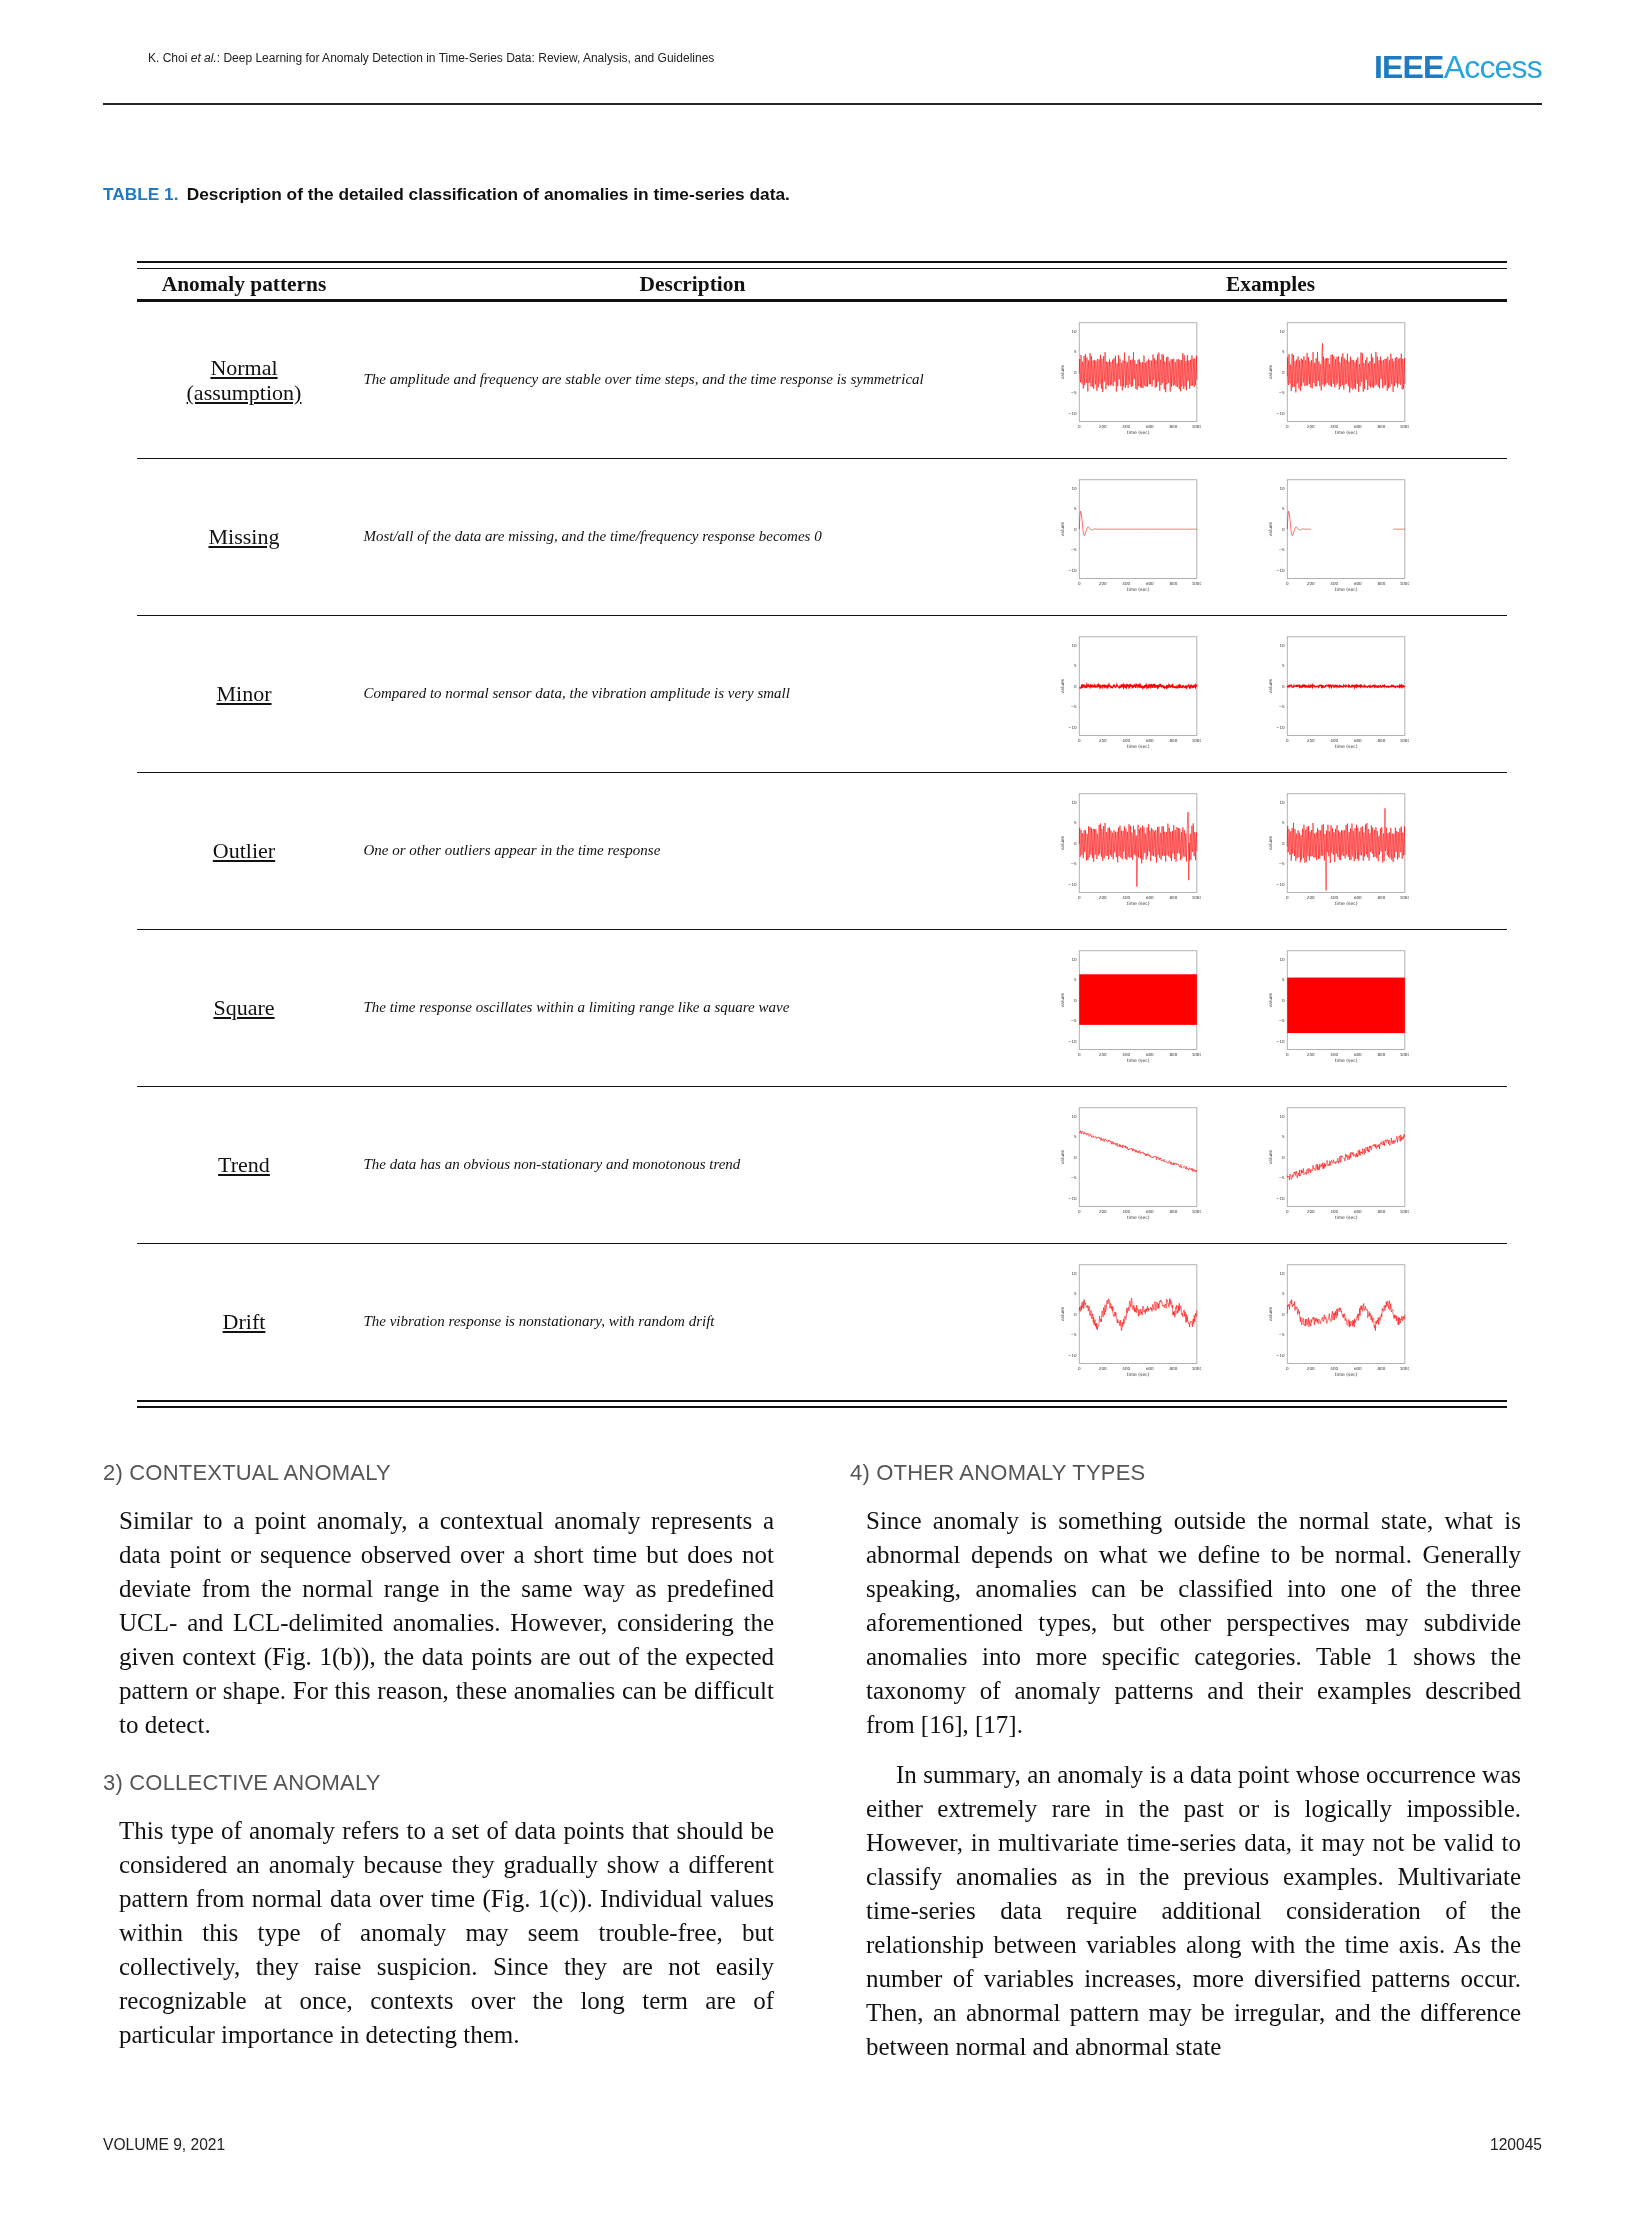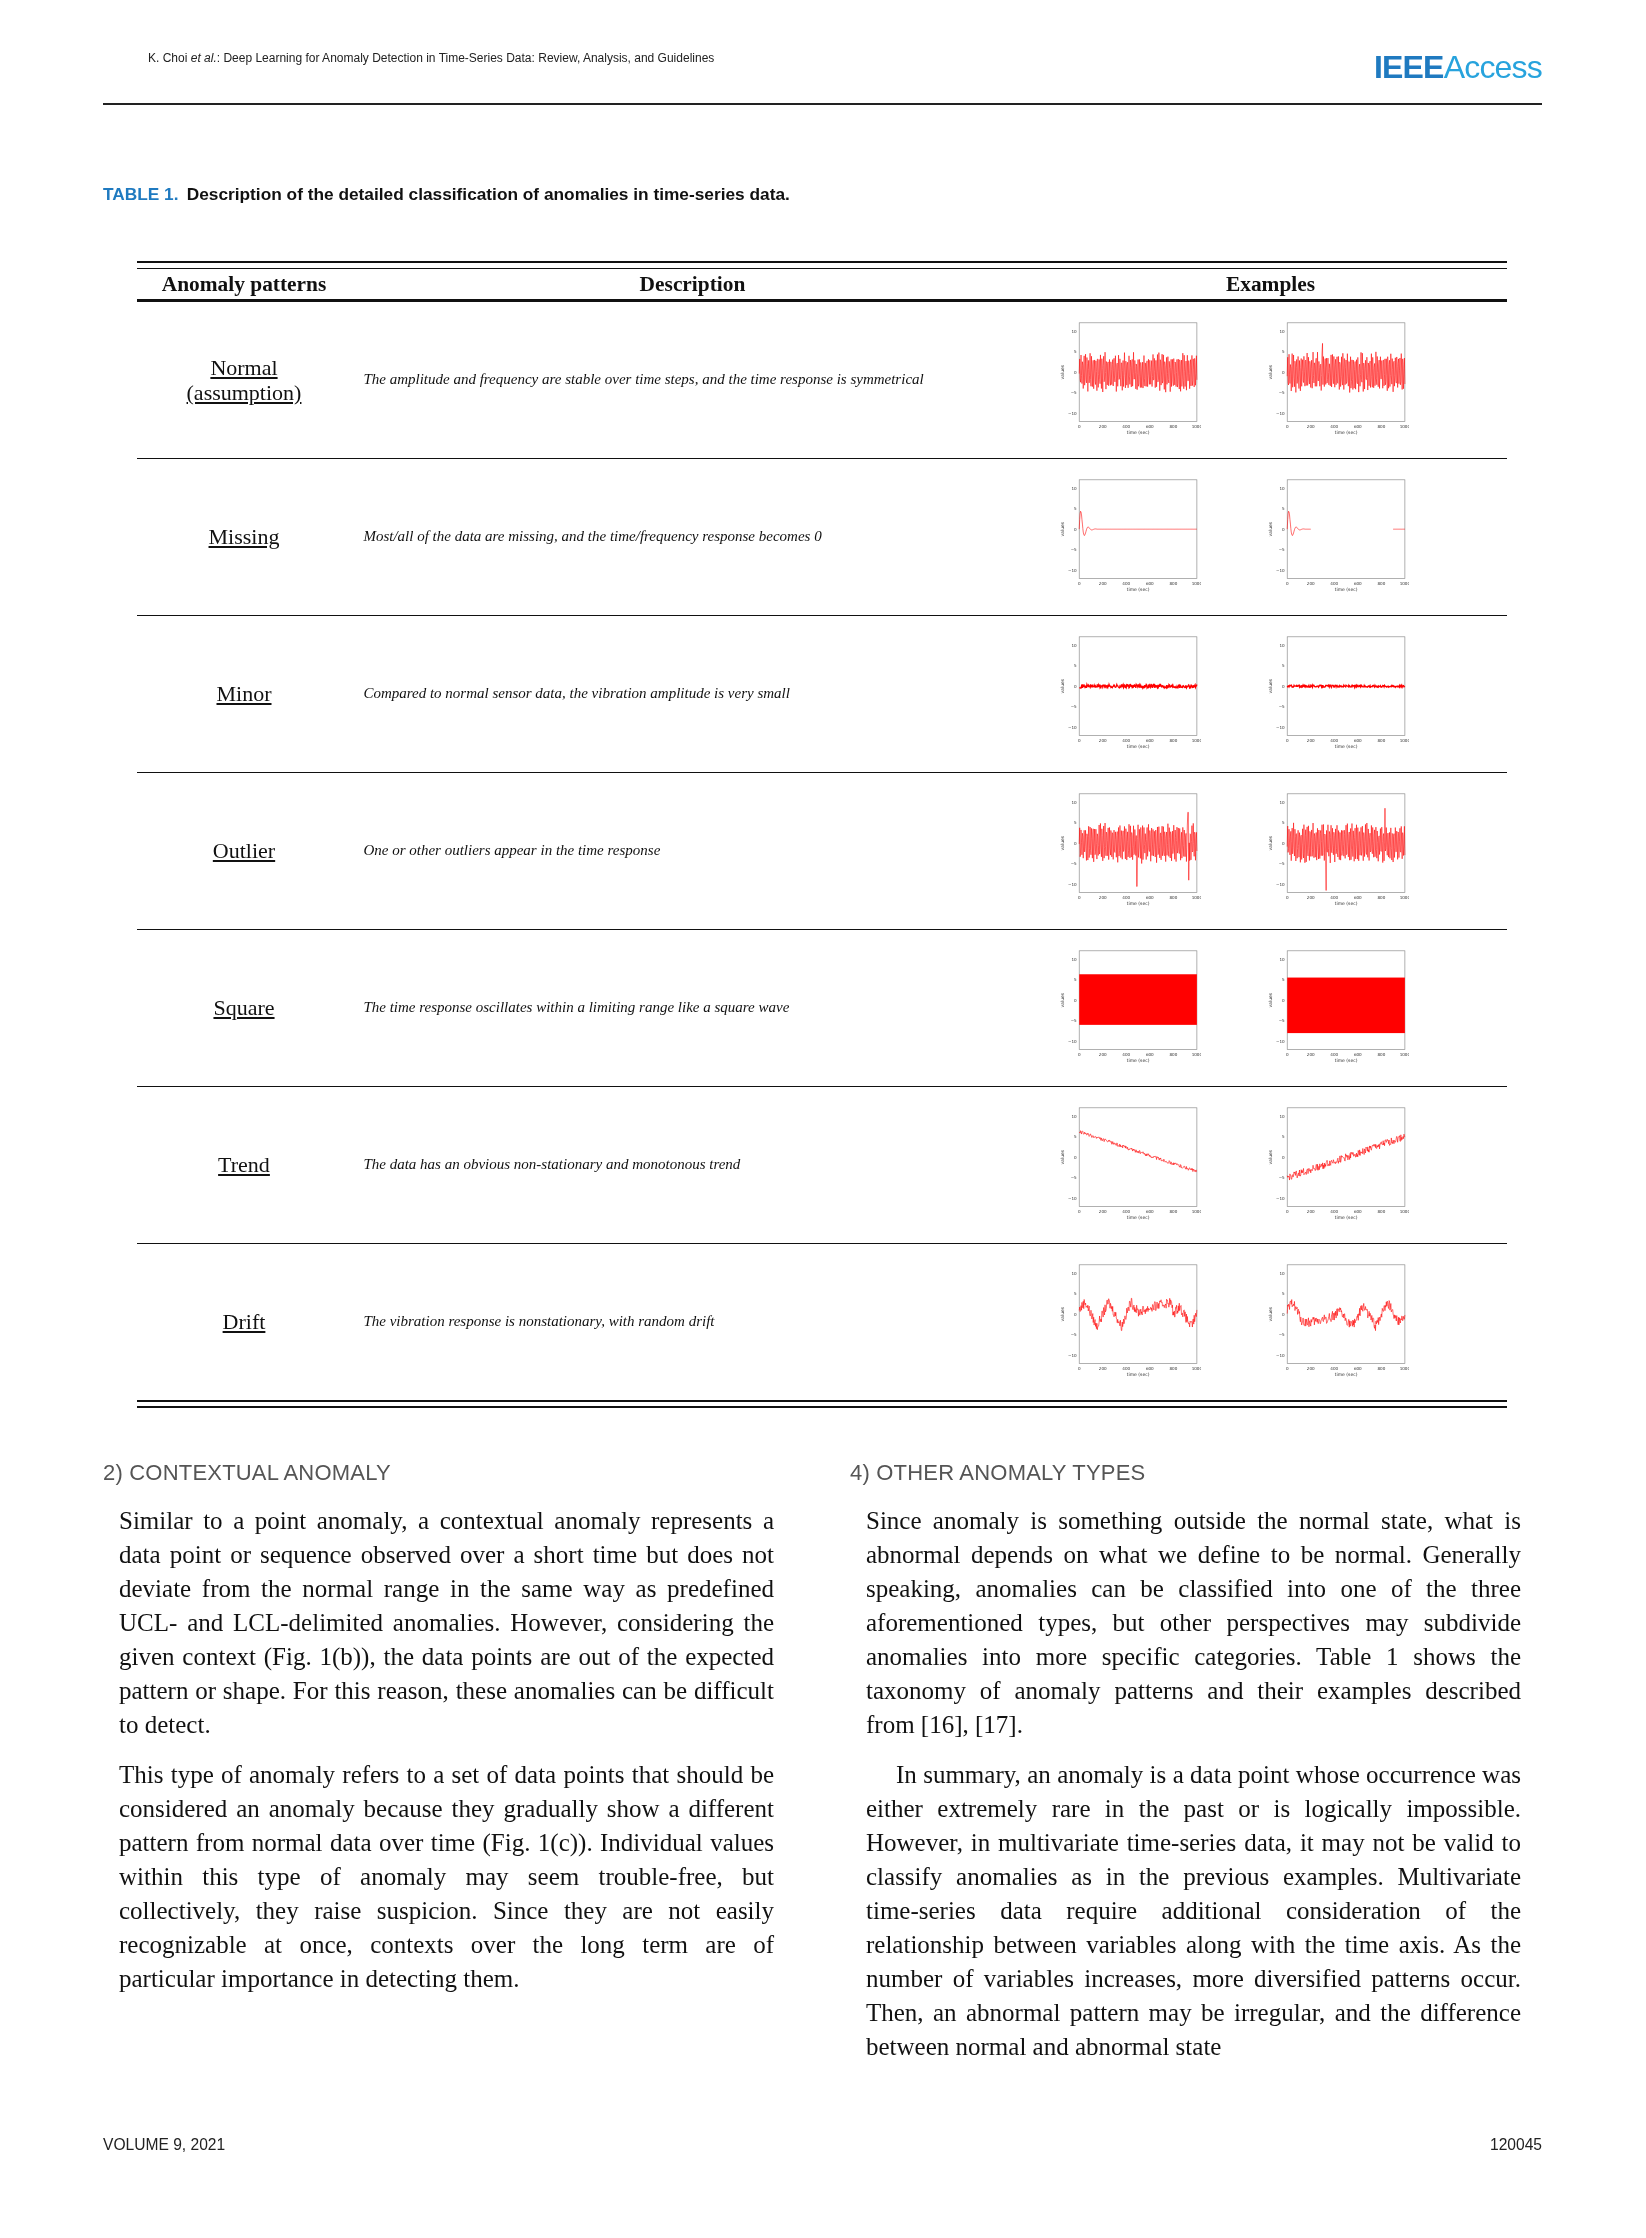--- a/index.html
+++ b/index.html
@@ -349,20 +349,21 @@
       </div>
     </div>
   <div class="rule thick"></div>
   <div style="height:4.1px"></div>
   <div class="rule"></div>
 </div>
 
 <div class="col left serif">
   <div class="sec sans">2)  CONTEXTUAL ANOMALY</div>
   <p class="para">Similar to a point anomaly, a contextual anomaly represents a data point or sequence observed over a short time but does not deviate from the normal range in the same way as predefined UCL- and LCL-delimited anomalies. However, considering the given context (Fig. 1(b)), the data points are out of the expected pattern or shape. For this reason, these anomalies can be difficult to detect.</p>
+  <div class="sec sans spaced">3)  COLLECTIVE ANOMALY</div>
   <p class="para">This type of anomaly refers to a set of data points that should be considered an anomaly because they gradually show a different pattern from normal data over time (Fig. 1(c)). Individual values within this type of anomaly may seem trouble-free, but collectively, they raise suspicion. Since they are not easily recognizable at once, contexts over the long term are of particular importance in detecting them.</p>
 </div>
 
 <div class="col right serif">
   <div class="sec sans">4)  OTHER ANOMALY TYPES</div>
   <p class="para">Since anomaly is something outside the normal state, what is abnormal depends on what we define to be normal. Generally speaking, anomalies can be classified into one of the three aforementioned types, but other perspectives may subdivide anomalies into more specific categories. Table 1 shows the taxonomy of anomaly patterns and their examples described from [16], [17].</p>
   <p class="para indent">In summary, an anomaly is a data point whose occurrence was either extremely rare in the past or is logically impossible. However, in multivariate time-series data, it may not be valid to classify anomalies as in the previous examples. Multivariate time-series data require additional consideration of the relationship between variables along with the time axis. As the number of variables increases, more diversified patterns occur. Then, an abnormal pattern may be irregular, and the difference between normal and abnormal state</p>
 </div>
 
 <div class="footer-left sans">VOLUME 9, 2021</div>

